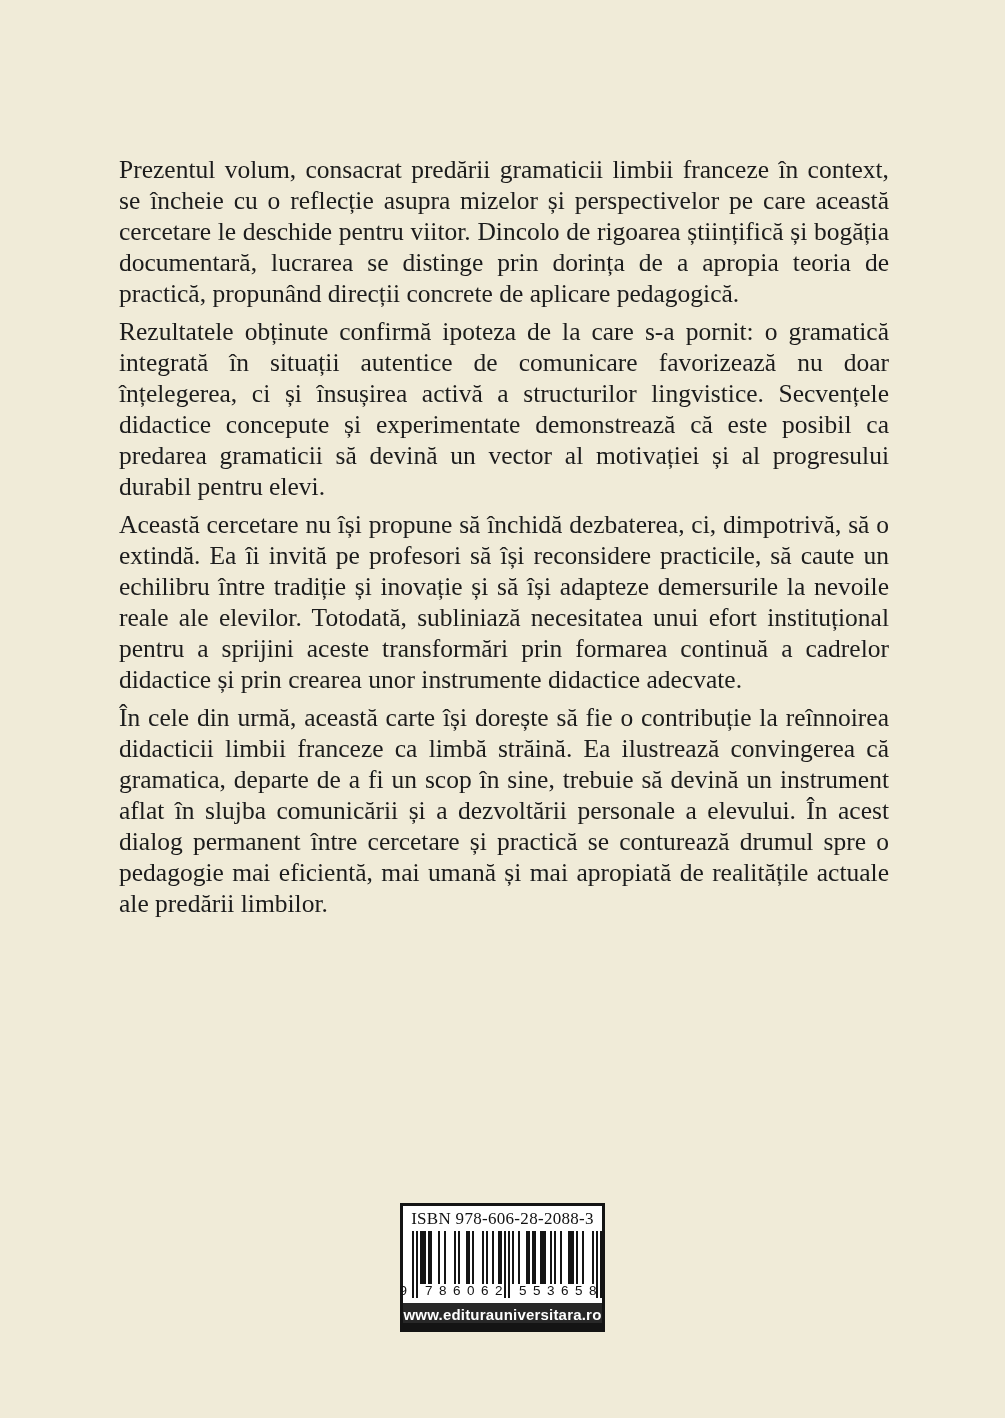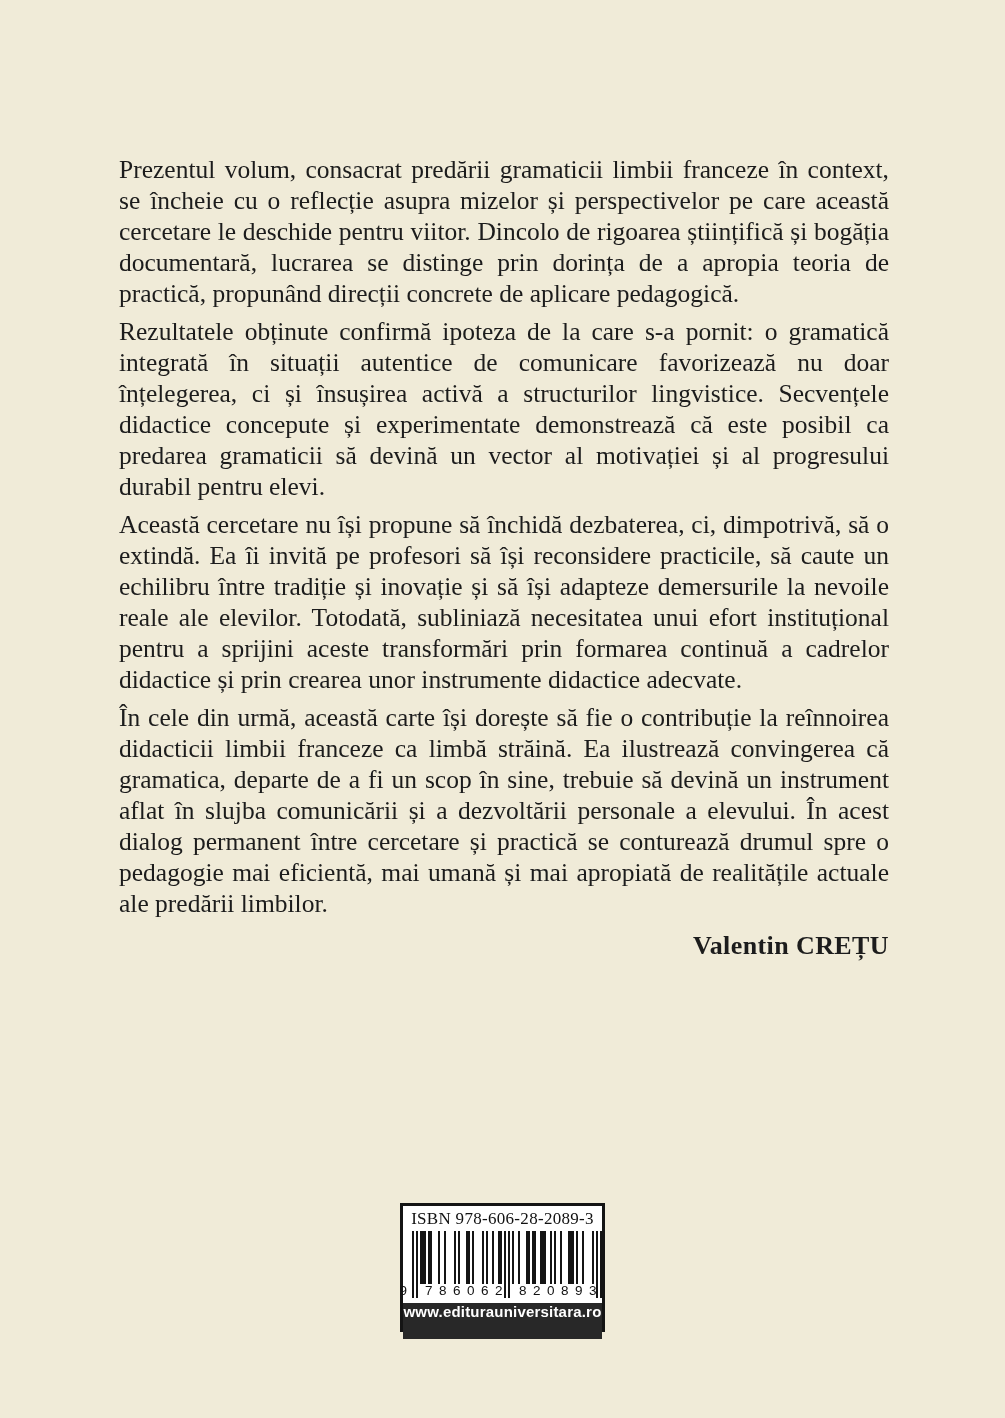--- a/index.html
+++ b/index.html
@@ -84,24 +84,24 @@
     font-family: "Liberation Sans", sans-serif;
     font-size: 13.5px;
     line-height: 15px;
     color: #111;
     white-space: nowrap;
   }
   .bc-first { left: -12px; }
   .bc-group1 { left: 7px;  width: 84px; text-align: left; letter-spacing: 6.5px; text-indent: 6.5px; }
   .bc-group2 { left: 101px; width: 84px; text-align: center; letter-spacing: 6.5px; text-indent: 6.5px; }
   .url-strip {
-    height: 36px;
+    height: 20px;
     background: #282828;
     display: flex;
-    align-items: flex-start;
+    align-items: flex-end;
     justify-content: center;
   }
   .url-strip span {
     font-family: "Liberation Sans", sans-serif;
     font-weight: 700;
     font-size: 15px;
     letter-spacing: 0.2px;
     color: #ffffff;
     white-space: nowrap;
   }
@@ -109,30 +109,29 @@
 </head>
 <body>
 
 <div class="page">
 
   <div class="text-block">
     <p>Prezentul volum, consacrat predării gramaticii limbii franceze în context, se încheie cu o reflecție asupra mizelor și perspectivelor pe care această cercetare le deschide pentru viitor. Dincolo de rigoarea științifică și bogăția documentară, lucrarea se distinge prin dorința de a apropia teoria de practică, propunând direcții concrete de aplicare pedagogică.</p>
     <p>Rezultatele obținute confirmă ipoteza de la care s-a pornit: o gramatică integrată în situații autentice de comunicare favorizează nu doar înțelegerea, ci și însușirea activă a structurilor lingvistice. Secvențele didactice concepute și experimentate demonstrează că este posibil ca predarea gramaticii să devină un vector al motivației și al progresului durabil pentru elevi.</p>
     <p>Această cercetare nu își propune să închidă dezbaterea, ci, dimpotrivă, să o extindă. Ea îi invită pe profesori să își reconsidere practicile, să caute un echilibru între tradiție și inovație și să își adapteze demersurile la nevoile reale ale elevilor. Totodată, subliniază necesitatea unui efort instituțional pentru a sprijini aceste transformări prin formarea continuă a cadrelor didactice și prin crearea unor instrumente didactice adecvate.</p>
     <p>În cele din urmă, această carte își dorește să fie o contribuție la reînnoirea didacticii limbii franceze ca limbă străină. Ea ilustrează convingerea că gramatica, departe de a fi un scop în sine, trebuie să devină un instrument aflat în slujba comunicării și a dezvoltării personale a elevului. În acest dialog permanent între cercetare și practică se conturează drumul spre o pedagogie mai eficientă, mai umană și mai apropiată de realitățile actuale ale predării limbilor.</p>
-    <div class="author-line">Valentin CREȚU</div>
   </div>
 
   <div class="barcode-block">
     <div class="barcode-panel">
-      <div class="isbn-text">ISBN 978-606-28-2089-3</div>
+      <div class="isbn-text">ISBN 978-606-28-2088-3</div>
       <div class="barcode-bars">
         <span class="bc-digit bc-first">9</span>
         <span class="bc-digit bc-group1">786062</span>
-        <span class="bc-digit bc-group2">820893</span>
+        <span class="bc-digit bc-group2">553658</span>
       <div class="module on guard"></div>
           <div class="module guard"></div>
           <div class="module on guard"></div>
           <div class="module"></div>
           <div class="module on"></div>
           <div class="module on"></div>
           <div class="module on"></div>
           <div class="module"></div>
           <div class="module on"></div>
           <div class="module on"></div>

